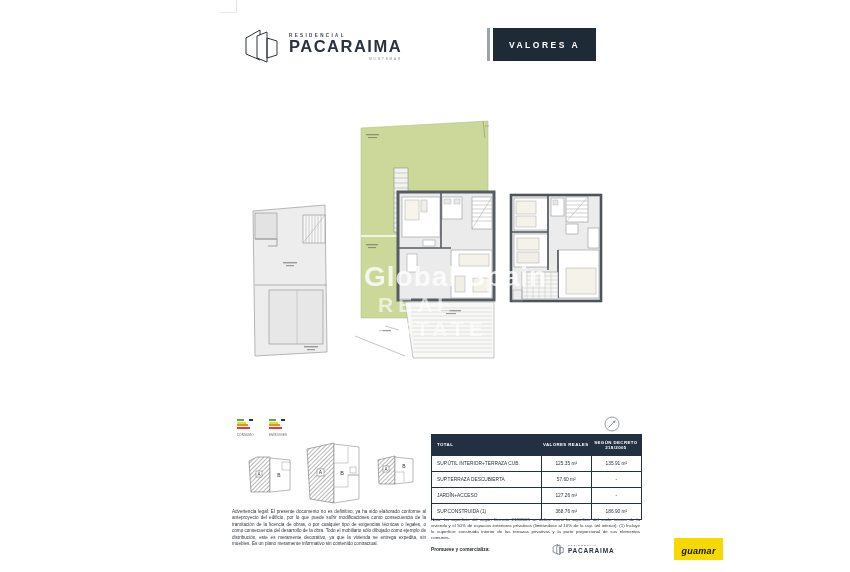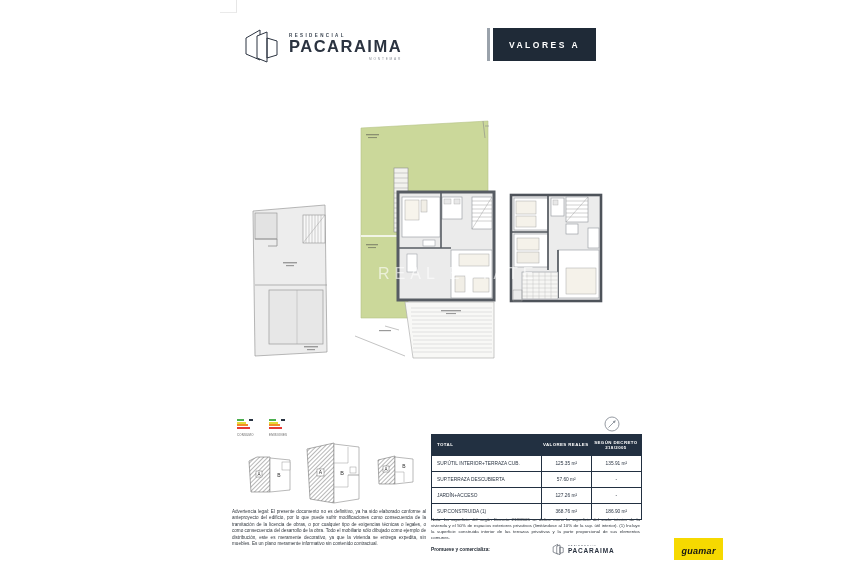--- a/index.html
+++ b/index.html
@@ -19,21 +19,21 @@
   .badge{left:493px;top:28px;width:103px;height:33px;background:#1f2a37;
          display:flex;align-items:center;justify-content:center;}
   .badge span{color:#ffffff;font-size:8.5px;font-weight:bold;letter-spacing:2.5px;}
 
   .corner-mark{left:220px;top:0;width:16px;height:12px;border-right:1px solid #e0e0e0;
                border-bottom:1px solid #e6e6e6;opacity:.8;}
 
   
   .watermark{left:364px;top:263px;width:200px;pointer-events:none;z-index:5;}
   .wm1{font-size:28px;font-weight:600;color:rgba(255,255,255,0.78);letter-spacing:1px;line-height:1;}
-  .wm2{font-size:16px;font-weight:400;color:rgba(255,255,255,0.62);letter-spacing:5px;margin-top:2px;margin-left:14px;}
+  .wm2{font-size:21px;font-weight:700;color:rgba(255,255,255,0.62);letter-spacing:5px;margin-top:2px;margin-left:14px;}
 
   
   .energy{display:flex;gap:12px;left:237px;top:419px;}
   .e-icon{display:flex;flex-direction:column;align-items:flex-start;width:20px;}
   .e-bars{position:relative;width:16px;height:12px;}
   .e-bars div{height:2.1px;margin-bottom:0.6px;}
   .e-arrow{position:absolute;right:0;top:0;width:4px;height:2.4px;background:#2a3442;}
   .e-label{font-size:2.8px;color:#555;letter-spacing:.3px;margin-top:1.5px;white-space:nowrap;}
 
   .legal{left:232px;top:509px;width:194px;font-size:4.6px;line-height:1.4;
@@ -242,20 +242,21 @@
       <line x1="19" y1="80" x2="19" y2="107"></line>
         <line x1="25" y1="80" x2="25" y2="107"></line>
       <line x1="31" y1="80" x2="31" y2="107"></line>
         <line x1="37" y1="80" x2="37" y2="107"></line>
       <line x1="43" y1="80" x2="43" y2="107"></line>
     </g>
     <rect x="5" y="98" width="9" height="11" fill="none" stroke="#9a9a9a" stroke-width="0.5"></rect>
   </svg>
 
   <div class="abs watermark">
+    <div class="wm1">Global Spain</div>
     <div class="wm2">REAL ESTATE</div>
   </div>
 
   <div class="abs energy">
     <div class="e-icon">
       <div class="e-bars">
         <div style="width:7px;background:#4caf50;"></div>
         <div style="width:9px;background:#e6d835;"></div>
         <div style="width:11px;background:#f28c28;"></div>
         <div style="width:13px;background:#e53935;"></div>

